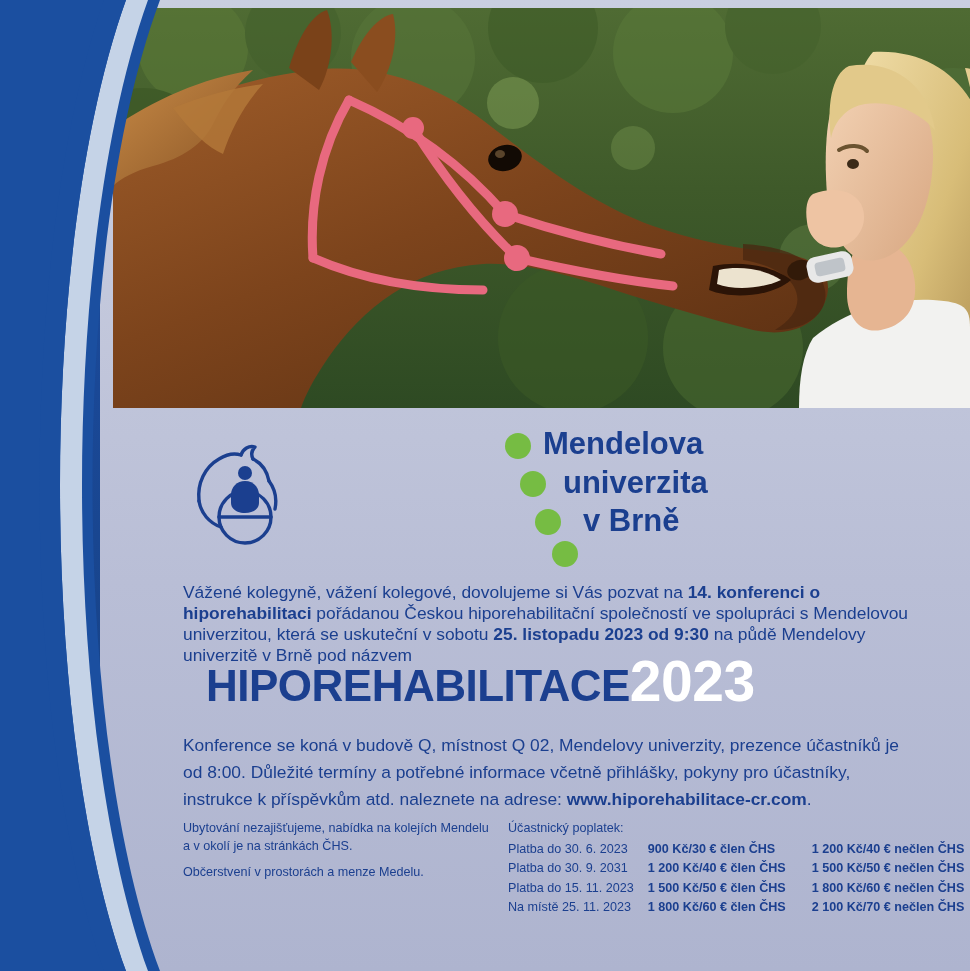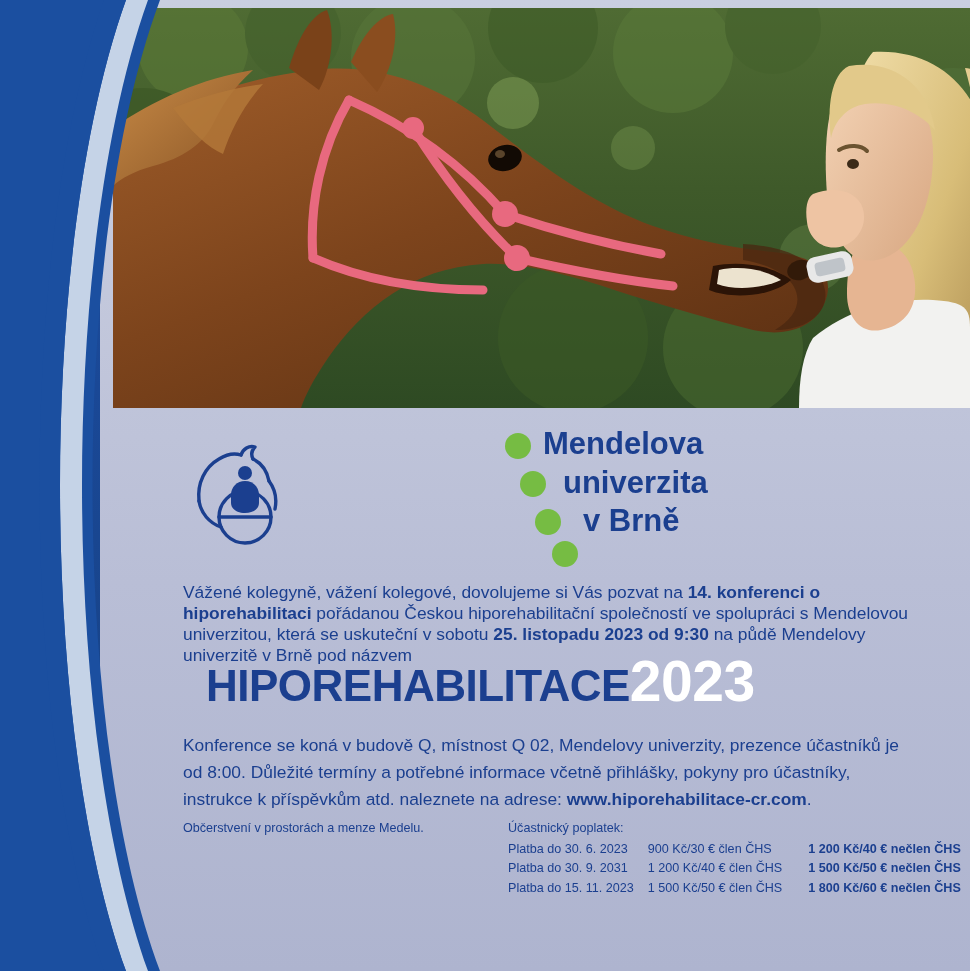--- a/index.html
+++ b/index.html
@@ -183,21 +183,21 @@
   .fee-table {
     border-collapse: collapse;
     font-size: 12.6px;
   }
   .fee-table td {
     padding: 0 0 2px 0;
     color: #1b3f8f;
     white-space: nowrap;
     vertical-align: top;
   }
-  .fee-table td.c2 { padding-left: 14px; font-weight: normal; }
+  .fee-table td.c2 { padding-left: 14px; font-weight: bold; }
   .fee-table td.c3 { padding-left: 26px; font-weight: bold; }
 </style>
 </head>
 <body>
 
 <div class="poster">
 
   <div class="panel"></div>
 
   <div class="photo">
@@ -351,20 +351,21 @@
   </div>
 
   <p class="intro"><span>Vážené kolegyně, vážení kolegové, dovolujeme si Vás pozvat na </span><b>14. konferenci o hiporehabilitaci</b><span> pořádanou Českou hiporehabilitační společností ve spolupráci s Mendelovou univerzitou, která se uskuteční v sobotu </span><b>25. listopadu 2023 od 9:30</b><span> na půdě Mendelovy univerzitě v Brně pod názvem</span></p>
 
   <div class="bigtitle"><span class="t1">HIPOREHABILITACE</span><span class="t2">2023</span></div>
 
   <p class="info"><span>Konference se koná v budově Q, místnost Q 02, Mendelovy univerzity, prezence účastníků je od 8:00. Důležité termíny a potřebné informace včetně přihlášky, pokyny pro účastníky, instrukce k příspěvkům atd. naleznete na adrese: </span><b>www.hiporehabilitace-cr.com</b><span>.</span></p>
 
   <div class="footer">
     <div class="footer-left">
+      <p>Ubytování nezajišťujeme, nabídka na kolejích Mendelu a v okolí je na stránkách ČHS.</p>
       <p>Občerstvení v prostorách a menze Medelu.</p>
     </div>
     <div class="footer-right">
       <div class="fee-title">Účastnický poplatek:</div>
       <table class="fee-table">
         <tbody>
           <tr>
             <td class="c1">Platba do 30. 6. 2023</td>
             <td class="c2">900 Kč/30 € člen ČHS</td>
             <td class="c3">1 200 Kč/40 € nečlen ČHS</td>
@@ -372,18 +373,23 @@
           <tr>
             <td class="c1">Platba do 30. 9. 2031</td>
             <td class="c2">1 200 Kč/40 € člen ČHS</td>
             <td class="c3">1 500 Kč/50 € nečlen ČHS</td>
           </tr>
           <tr>
             <td class="c1">Platba do 15. 11. 2023</td>
             <td class="c2">1 500 Kč/50 € člen ČHS</td>
             <td class="c3">1 800 Kč/60 € nečlen ČHS</td>
           </tr>
+          <tr>
+            <td class="c1">Na místě 25. 11. 2023</td>
+            <td class="c2">1 800 Kč/60 € člen ČHS</td>
+            <td class="c3">2 100 Kč/70 € nečlen ČHS</td>
+          </tr>
         </tbody>
       </table>
     </div>
   </div>
 
 </div>
 
 </body></html>

